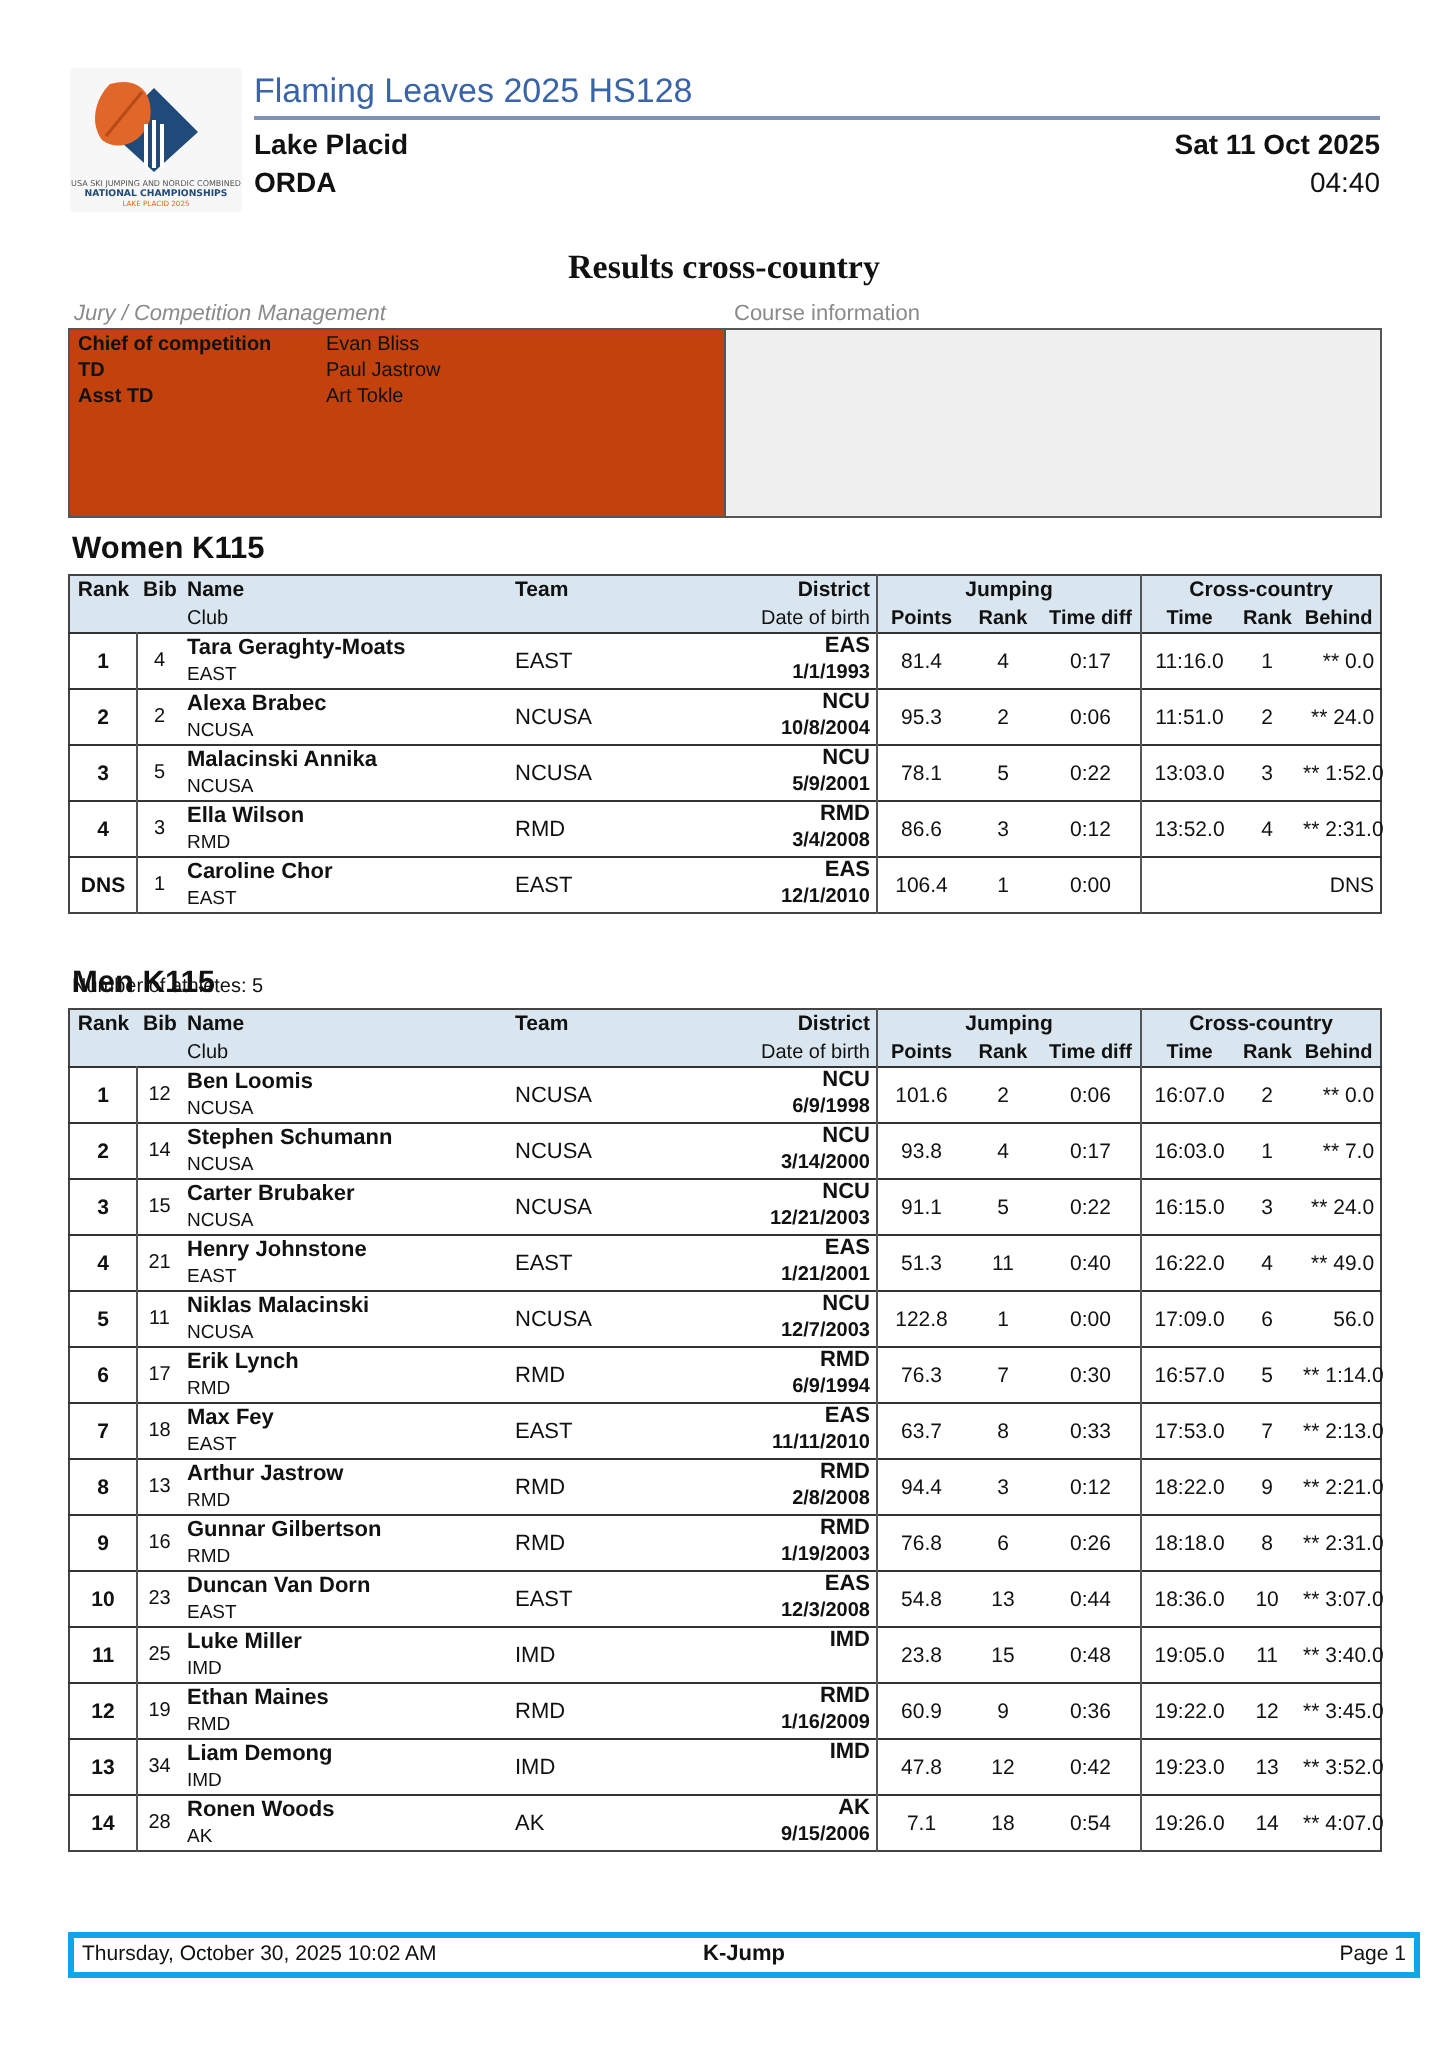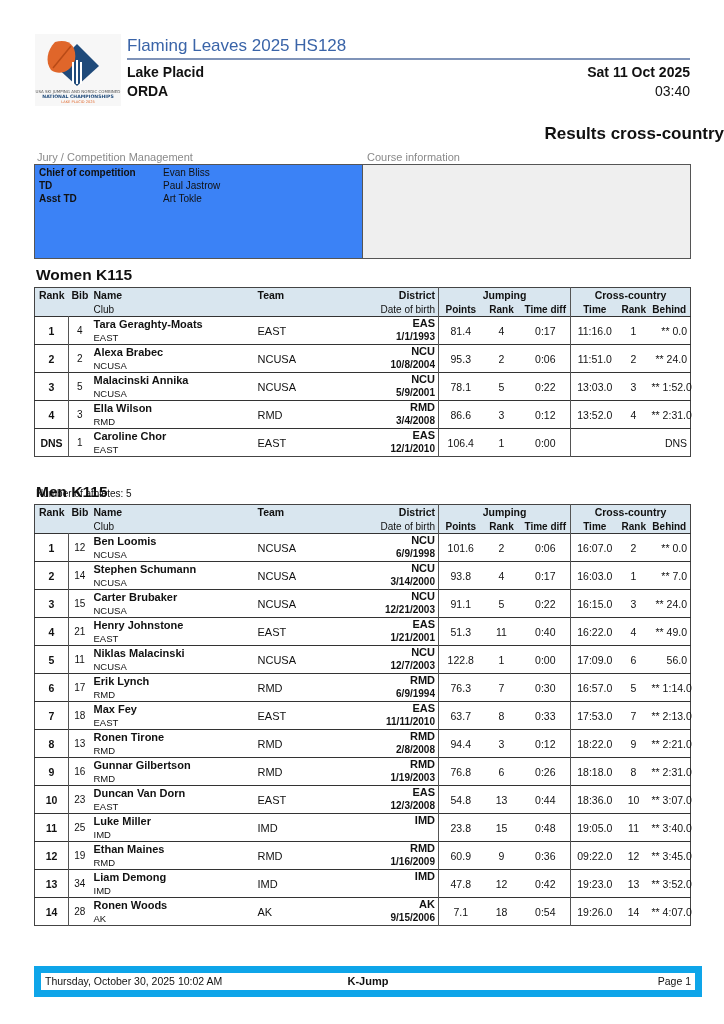--- a/index.html
+++ b/index.html
@@ -6,24 +6,24 @@
   body { width:724px; height:1024px; position:relative; font-family:"Liberation Sans", "DejaVu Sans", sans-serif; color:#111; overflow:hidden; }
   .abs { position:absolute; }
   
   .logo { left:35px; top:34px; width:86px; height:72px; }
   .event-title { left:127px; top:36px; font-size:17px; color:#3a64a8; white-space:nowrap; }
   .title-rule { left:127px; top:58px; width:563px; height:0; border-top:2px solid #7f93b8; }
   .loc1 { left:127px; top:64px; font-size:14px; font-weight:bold; }
   .loc2 { left:127px; top:83px; font-size:14px; font-weight:bold; }
   .date { right:34px; top:64px; font-size:14px; font-weight:bold; text-align:right; }
   .time { right:34px; top:83px; font-size:14px; text-align:right; }
-  .doc-title { left:0; width:724px; top:124px; text-align:right; font-size:17px; font-weight:bold; }
+  .doc-title { left:0; width:724px; top:124px; text-align:center; font-size:17px; font-weight:bold;font-family:Liberation Serif, serif; }
 
   .sec-label { font-size:11px; color:#8a8a8a; }
-  .jury-box { left:34px; top:164px; width:327px; height:93px; background:#3b82f6; border:1px solid #555; }
+  .jury-box { left:34px; top:164px; width:327px; height:93px; background:#c2410c; border:1px solid #555; }
   .course-box { left:362px; top:164px; width:327px; height:93px; background:#efefef; border:1px solid #555; }
   .jury-row { position:absolute; left:4px; font-size:10px; }
   .jury-role { font-weight:bold; width:124px; display:inline-block; }
 
   .cat-title { font-size:15.5px; font-weight:bold; }
 
   table.res { position:absolute; left:34px; width:656px; border-collapse:collapse; font-size:10.5px; table-layout:fixed; }
   table.res th { background:#d9e6ef; font-weight:bold; padding:0 3px; height:14px; white-space:nowrap; }
   table.res thead tr.sub th { font-weight:normal; font-size:10px; }
   table.res thead tr.sub th.b { font-weight:bold; }
@@ -32,21 +32,21 @@
   .c { text-align:center; }
   .r { text-align:right; }
   .l { text-align:left; }
   .vl { border-left:1px solid #555; }
   .name { font-weight:bold; font-size:11px; display:block; line-height:13px; }
   .club { font-size:9.5px; display:block; line-height:13px; }
   .dist { font-weight:bold; font-size:11px; display:block; line-height:13px; }
   .dob { font-size:10px; display:block; line-height:13px;font-weight:bold; }
   .count { font-size:10px; }
 
-  .footer { left:34px; top:966px; width:654px; height:17px; border:7px solid #0ea5e9; font-size:10.5px; }
+  .footer { left:34px; top:966px; width:654px; height:17px; border:3px solid #0ea5e9; font-size:10.5px;padding-left:16px; }
   .footer .f-l { position:absolute; left:4px; top:2px; }
   .footer .f-c { position:absolute; left:0; width:100%; text-align:center; top:2px; font-weight:bold; font-size:11px; }
   .footer .f-r { position:absolute; right:4px; top:2px; }
 </style>
 </head>
 <body>
 
 <div class="abs logo">
   <svg width="86" height="72" viewBox="0 0 86 72">
     <rect x="0" y="0" width="86" height="72" fill="#f7f7f7"></rect>
@@ -57,24 +57,24 @@
     <text x="43" y="59" font-size="4" text-anchor="middle" fill="#555" font-family="DejaVu Sans, sans-serif">USA SKI JUMPING AND NORDIC COMBINED</text>
     <text x="43" y="64" font-size="4.6" font-weight="bold" text-anchor="middle" fill="#1f4a7a" font-family="DejaVu Sans, sans-serif">NATIONAL CHAMPIONSHIPS</text>
     <text x="43" y="69" font-size="3.6" text-anchor="middle" fill="#e0662a" font-family="DejaVu Sans, sans-serif">LAKE PLACID 2025</text>
   </svg>
 </div>
 <div class="abs event-title">Flaming Leaves 2025 HS128</div>
 <div class="abs title-rule"></div>
 <div class="abs loc1">Lake Placid</div>
 <div class="abs loc2">ORDA</div>
 <div class="abs date">Sat 11 Oct 2025</div>
-<div class="abs time">03:40</div>
+<div class="abs time">04:40</div>
 <div class="abs doc-title">Results cross-country</div>
 
-<div class="abs sec-label" style="left:37px; top:151px;">Jury / Competition Management</div>
+<div class="abs sec-label" style="left:37px; top:151px;font-style:italic;">Jury / Competition Management</div>
 <div class="abs sec-label" style="left:367px; top:151px;">Course information</div>
 <div class="abs jury-box">
   <div class="jury-row" style="top:2px;">
     <span class="jury-role">Chief of competition</span><span>Evan Bliss</span>
   </div>
   <div class="jury-row" style="top:15px;">
     <span class="jury-role">TD</span><span>Paul Jastrow</span>
   </div>
   <div class="jury-row" style="top:28px;">
     <span class="jury-role">Asst TD</span><span>Art Tokle</span>
@@ -391,21 +391,21 @@
         <td class="c">8</td>
         <td class="c">0:33</td>
         <td class="c vl">17:53.0</td>
         <td class="c">7</td>
         <td class="r">** 2:13.0</td>
       </tr>
       <tr>
         <td class="c" style="font-weight:bold;border-right:1px solid #555">8</td>
         <td class="c" style="font-size:10px">13</td>
         <td class="l">
-          <span class="name">Ronen Tirone</span>
+          <span class="name">Arthur Jastrow</span>
           <span class="club">RMD</span>
         </td>
         <td class="l" style="font-size:11px">RMD</td>
         <td class="r" style="vertical-align:top">
           <span class="dist">RMD</span>
           <span class="dob">2/8/2008</span>
         </td>
         <td class="c vl">94.4</td>
         <td class="c">3</td>
         <td class="c">0:12</td>
@@ -478,21 +478,21 @@
           <span class="club">RMD</span>
         </td>
         <td class="l" style="font-size:11px">RMD</td>
         <td class="r" style="vertical-align:top">
           <span class="dist">RMD</span>
           <span class="dob">1/16/2009</span>
         </td>
         <td class="c vl">60.9</td>
         <td class="c">9</td>
         <td class="c">0:36</td>
-        <td class="c vl">09:22.0</td>
+        <td class="c vl">19:22.0</td>
         <td class="c">12</td>
         <td class="r">** 3:45.0</td>
       </tr>
       <tr>
         <td class="c" style="font-weight:bold;border-right:1px solid #555">13</td>
         <td class="c" style="font-size:10px">34</td>
         <td class="l">
           <span class="name">Liam Demong</span>
           <span class="club">IMD</span>
         </td>

